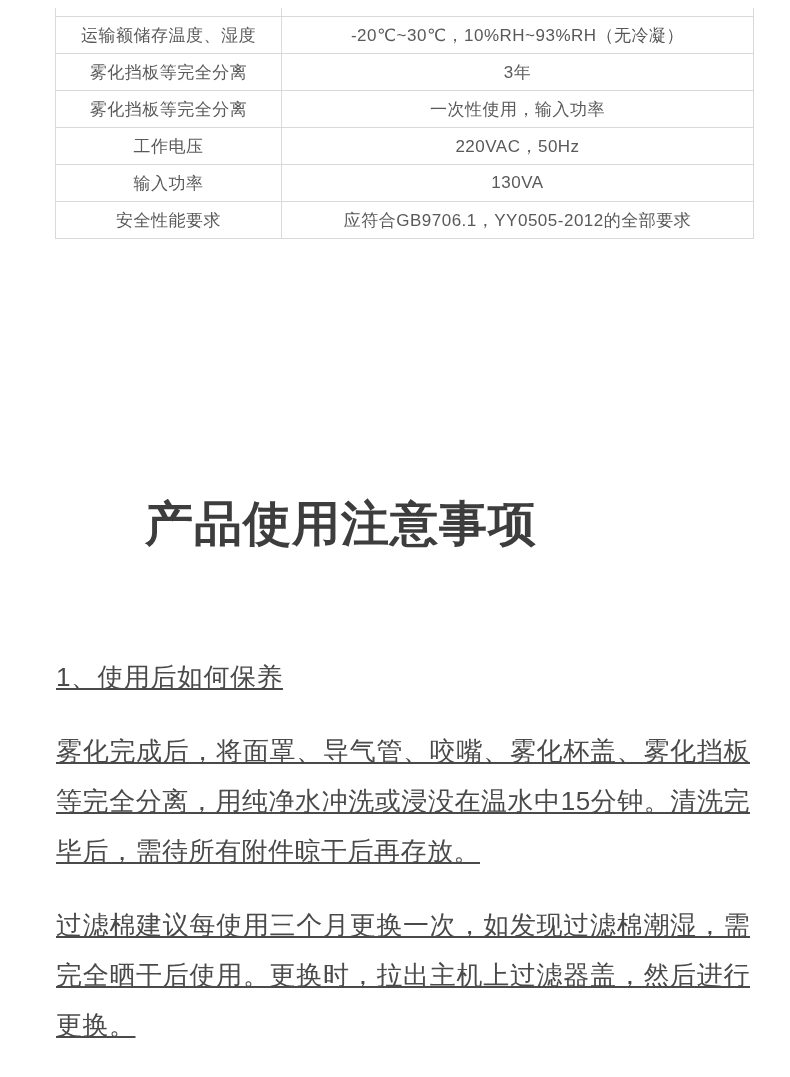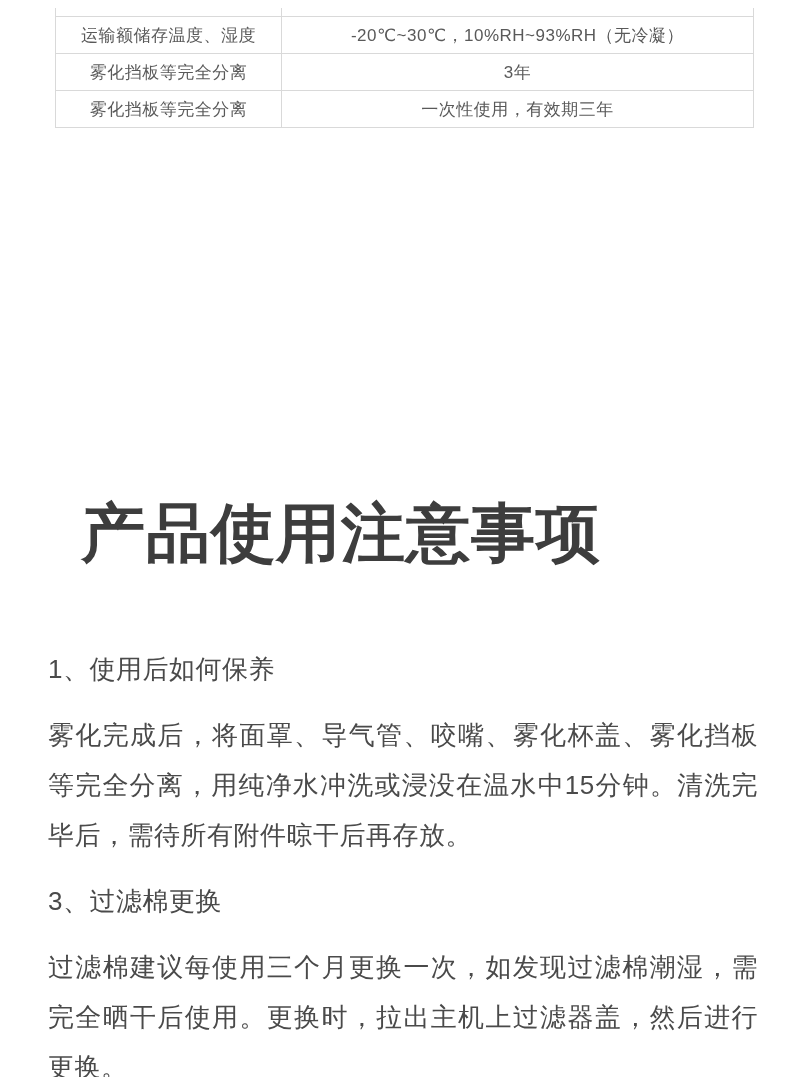--- a/index.html
+++ b/index.html
@@ -43,40 +43,40 @@
   .spec-table col.c-label { width: 226px; }
   .spec-table col.c-value { width: 472px; }
 
   
   .section-title {
     position: absolute;
     top: 483px;
     left: 0;
     width: 666px;
     text-align: center;
-    font-size: 64px;
+    font-size: 48px;
     font-weight: bold;
     color: #3d3d3d;
     line-height: 1.2;
     letter-spacing: 1px;
   }
 
   
   .instructions {
     position: absolute;
     top: 620px;
     left: 24px;
     width: 742px;
     font-size: 26px;
     line-height: 50px;
     color: #4a4a4a;
     text-align: justify;
     letter-spacing: 0.5px;
   }
-  .instructions p { margin: 8px; }
+  .instructions p { margin: 16px; text-decoration: underline; }
 </style>
 </head>
 <body>
 
 <div class="page">
 
   <table class="spec-table">
     <colgroup>
         <col class="c-label">
         <col class="c-value">
@@ -89,27 +89,38 @@
       <tr>
         <td>运输额储存温度、湿度</td>
         <td>-20℃~30℃，10%RH~93%RH（无冷凝）</td>
       </tr>
       <tr>
         <td>雾化挡板等完全分离</td>
         <td>3年</td>
       </tr>
       <tr>
         <td>雾化挡板等完全分离</td>
-        <td>一次性使用，有效期三年</td>
+        <td>一次性使用，输入功率</td>
+      </tr>
+      <tr>
+        <td>工作电压</td>
+        <td>220VAC，50Hz</td>
+      </tr>
+      <tr>
+        <td>输入功率</td>
+        <td>130VA</td>
+      </tr>
+      <tr>
+        <td>安全性能要求</td>
+        <td>应符合GB9706.1，YY0505-2012的全部要求</td>
       </tr>
     </tbody>
   </table>
 
   <div class="section-title">产品使用注意事项</div>
 
   <div class="instructions">
     <p>1、使用后如何保养</p>
     <p>雾化完成后，将面罩、导气管、咬嘴、雾化杯盖、雾化挡板等完全分离，用纯净水冲洗或浸没在温水中15分钟。清洗完毕后，需待所有附件晾干后再存放。</p>
-    <p>3、过滤棉更换</p>
     <p>过滤棉建议每使用三个月更换一次，如发现过滤棉潮湿，需完全晒干后使用。更换时，拉出主机上过滤器盖，然后进行更换。</p>
   </div>
 
 </div>
 
 </body></html>

